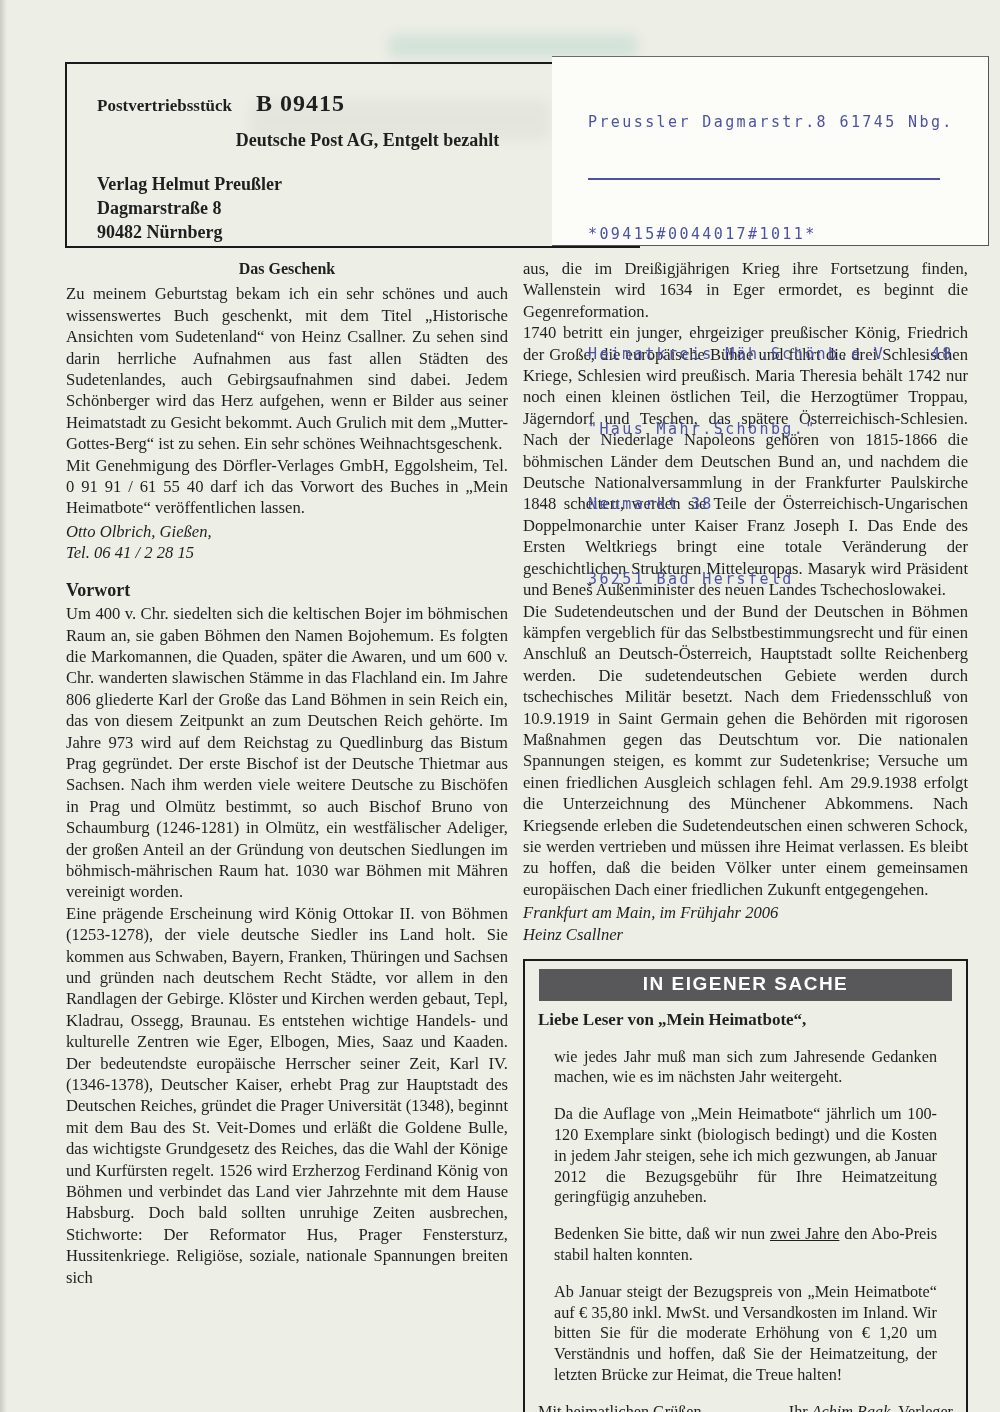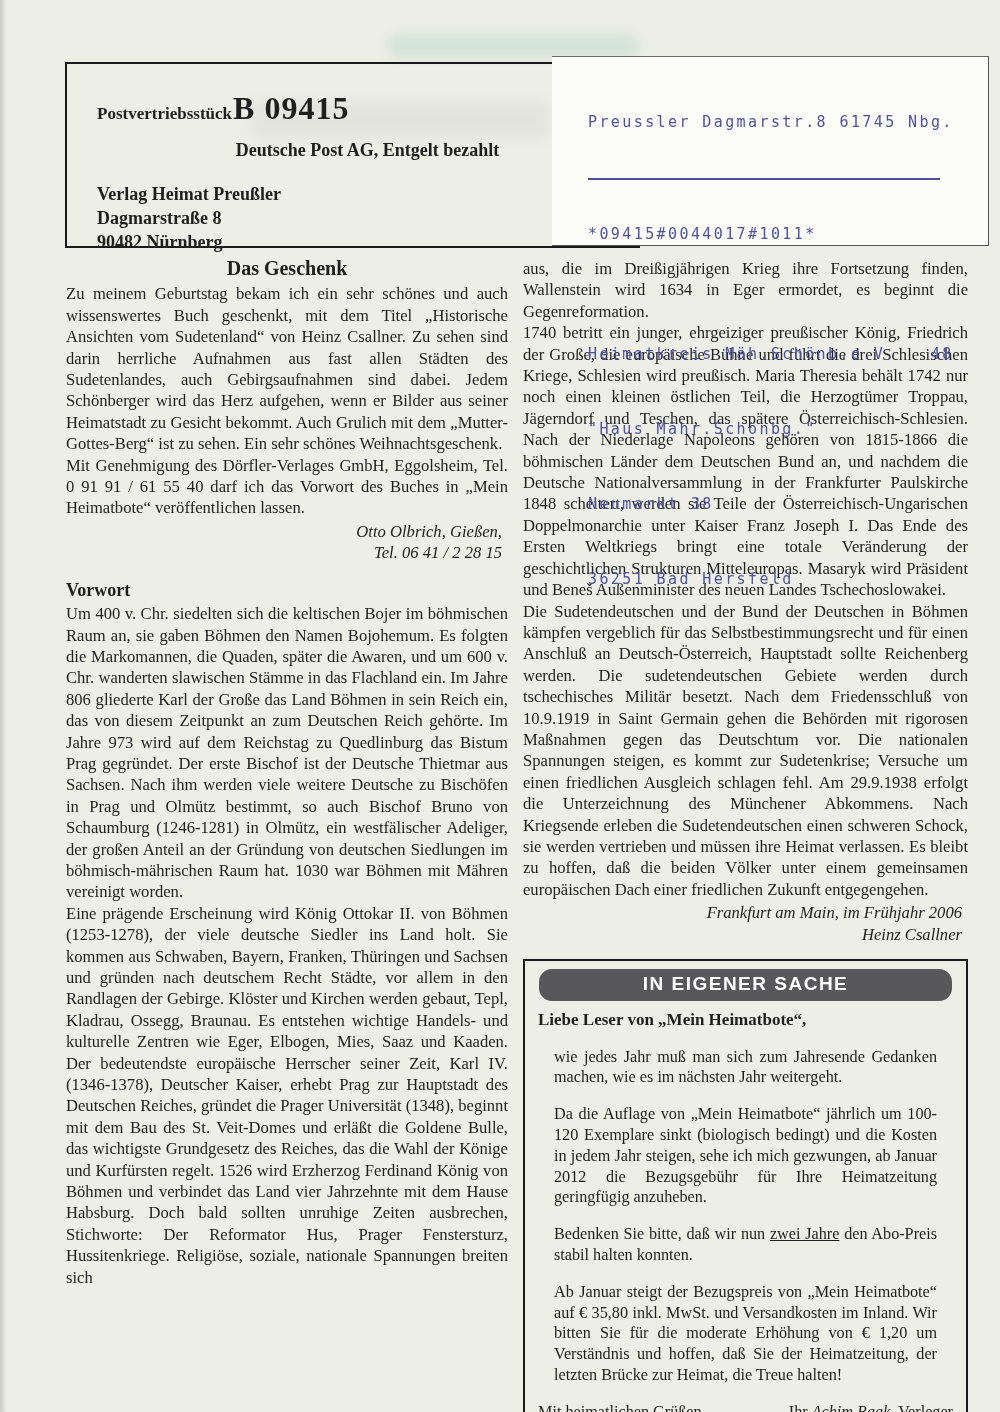--- a/index.html
+++ b/index.html
@@ -24,23 +24,23 @@
   .smudge.s2{left:250px;top:100px;width:300px;height:40px;background:#9aa08e;opacity:.10;}
 
   
   .sender-box{
     position:absolute;left:65px;top:62px;width:575px;height:186px;
     border:2px solid #1a1a1a;
     box-sizing:border-box;
     padding:26px 0 0 30px;
     background:transparent;
   }
-  .sender-row1{display:flex;align-items:baseline;gap:1px;margin-bottom:13px;}
+  .sender-row1{display:flex;align-items:baseline;gap:24px;margin-bottom:13px;}
   .sender-label{font-weight:bold;font-size:17px;}
-  .sender-code{font-weight:bold;font-size:32px;letter-spacing:1px;}
+  .sender-code{font-weight:bold;font-size:24px;letter-spacing:1px;}
   .sender-line2{font-weight:bold;font-size:18px;margin-bottom:21px;text-align:center;}
   .sender-addr{font-weight:bold;font-size:18px;line-height:24px;}
 
   
   .mail-label{
     position:absolute;left:552px;top:56px;width:437px;height:190px;
     background:#fcfcf8;
     border-top:1px solid #6a6a66;border-right:1px solid #55555a;border-bottom:1px solid #55555a;
     box-sizing:border-box;
     padding:20px 0 0 36px;
@@ -52,43 +52,42 @@
     white-space:pre;
   }
   .mail-rule{width:352px;border:none;border-top:2px solid var(--ink);margin:11px 0 9px 0;}
   .mail-recipient{margin-top:13px;line-height:25px;}
 
   
   .col{position:absolute;top:258px;font-size:16.6px;line-height:21.4px;text-align:justify;hyphens:auto;}
   .col-left{left:66px;width:442px;}
   .col-right{left:523px;width:445px;}
   .col p{margin:0;}
-  .headline{font-size:20px;font-weight:bold;text-align:center;margin:0 0 4px 0;}
+  .headline{font-size:16px;font-weight:bold;text-align:center;margin:0 0 4px 0;}
   .subhead{font-size:18px;font-weight:bold;text-align:left;margin:16px 0 2px 0;}
-  .sig{font-style:italic;text-align:right;margin:2px 6px 8px 0;line-height:21.4px;}
+  .sig{font-style:italic;margin:2px 6px 8px 0;line-height:21.4px;}
 
   
   .notice-box{
     margin-top:14px;
     border:2px solid #1b1b1b;
     padding:6px 13px 10px 13px;
     box-sizing:border-box;
     font-size:16.2px;line-height:20.8px;
   }
   .notice-banner{
     margin:2px 1px 9px 1px;
     background:var(--banner);
     color:#ffffff;
     font-family:"Liberation Sans", sans-serif;
     font-weight:bold;
     font-size:19px;
     letter-spacing:1.5px;
     text-align:center;
     padding:5px 0 6px 0;
-    border-radius:13px;
   }
   .notice-salutation{font-weight:bold;font-size:17px;margin-top:6px;}
   .notice-box p{margin:16px;text-align:justify;}
   .underlined{text-decoration:underline;}
   .notice-closing{display:flex;justify-content:space-between;}
   .italic{font-style:italic;}
 </style>
 </head>
 <body>
 
@@ -97,21 +96,21 @@
   <div class="smudge s1"></div>
   <div class="smudge s2"></div>
 
   <div class="sender-box">
     <div class="sender-row1">
       <span class="sender-label">Postvertriebsstück</span>
       <span class="sender-code">B 09415</span>
     </div>
     <div class="sender-line2">Deutsche Post AG, Entgelt bezahlt</div>
     <div class="sender-addr">
-      <div>Verlag Heimat Preußler</div>
+      <div>Verlag Helmut Preußler</div>
       <div>Dagmarstraße 8</div>
       <div>90482 Nürnberg</div>
     </div>
   </div>
 
   <div class="mail-label">
     <div>Preussler Dagmarstr.8 61745 Nbg.</div>
     <hr class="mail-rule">
     <div>*09415#0044017#1011*</div>
     <div class="mail-recipient">

